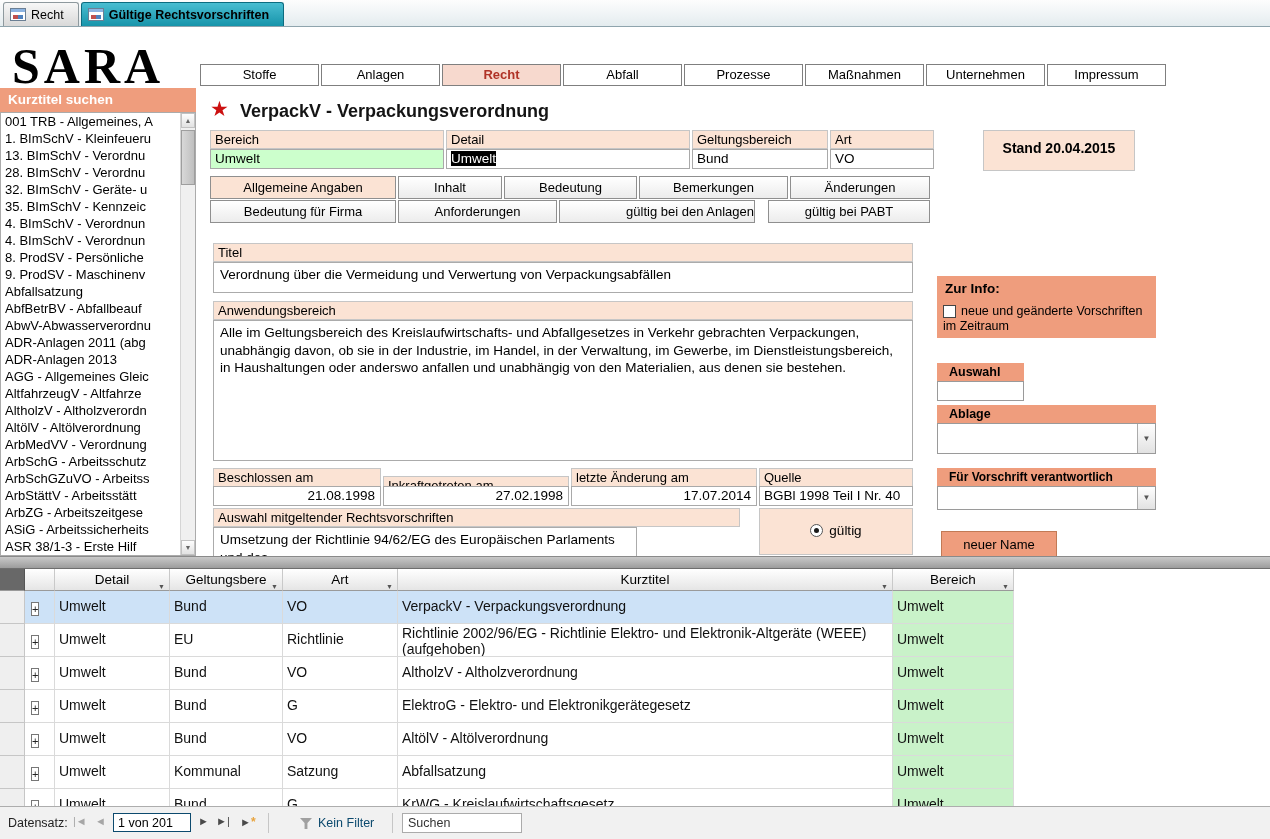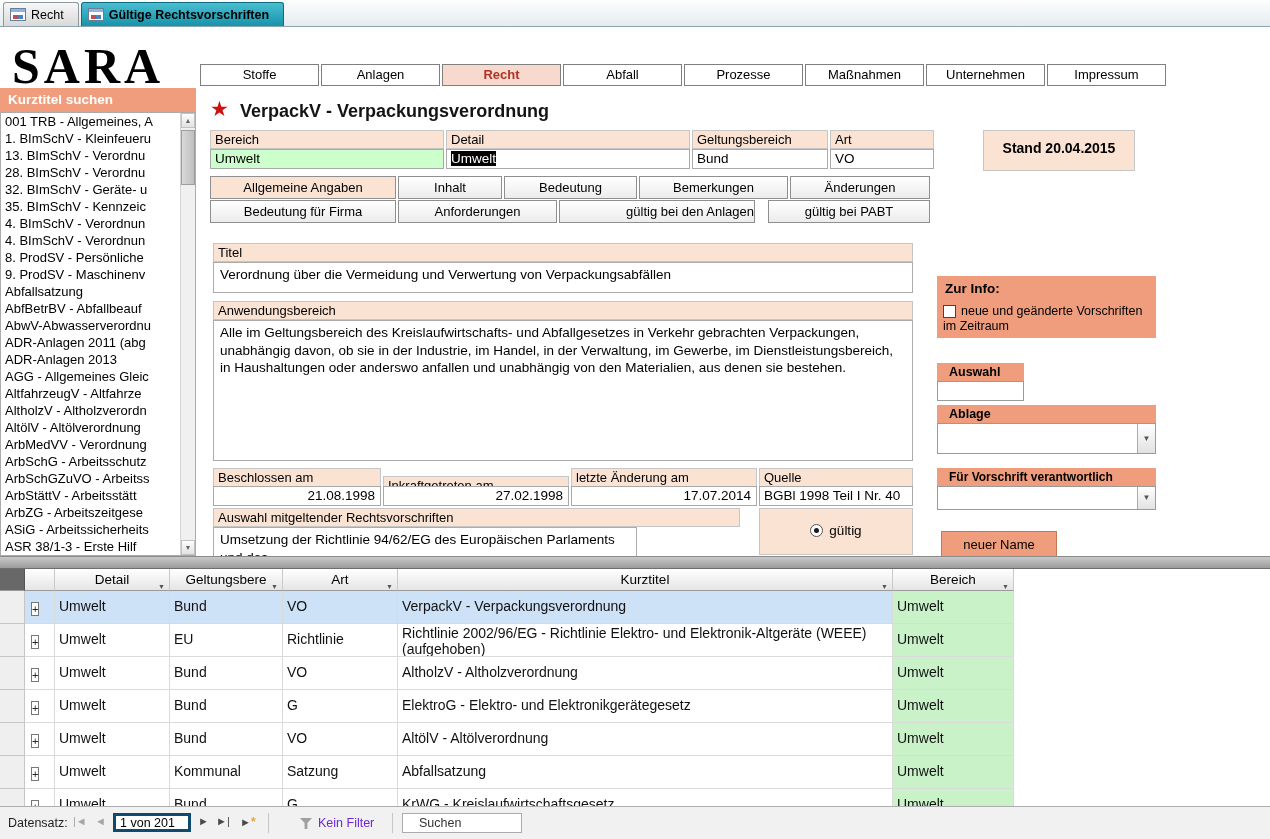--- a/index.html
+++ b/index.html
@@ -137,31 +137,31 @@
   .g-row.sel .g-cell.green { background:#C9F2C9; }
 
   
   #recnav { position:absolute; left:0; top:806px; width:1270px; height:33px; background:#F1F1F1;
     border-top:1px solid #ADADAD; font-size:12.5px; color:#222; }
   #recnav > * { position:absolute; }
   #rn-label { left:8px; top:9px; }
   .rn-btn { top:8px; font-size:11px; color:#4A4A4A; cursor:default; }
   .rn-btn.dis { color:#A6A6A6; }
   #rn-first { left:73px; } #rn-prev { left:95px; }
-  #rn-pos { left:113px; top:6px; width:78px; height:19px; border:3px solid #0c4a6e; background:#fff;
+  #rn-pos { left:113px; top:6px; width:78px; height:19px; border:1px solid #0c4a6e; background:#fff;
     font-size:12.5px; padding-left:4px; font-family:"Liberation Sans", sans-serif; }
   #rn-next { left:198px; } #rn-last { left:216px; } #rn-new { left:240px; }
   #rn-new .nstar { color:#E8A33D; font-weight:bold; font-size:12px; }
   .rn-sep { top:6px; width:1px; height:20px; background:#C6C6C6; }
   #rn-sep1 { left:268px; } #rn-sep2 { left:392px; }
   #rn-filtericon { left:300px; top:11px; width:12px; height:11px; background:#A0A0A0;
     clip-path:polygon(0 0,100% 0,62% 45%,62% 100%,38% 100%,38% 45%); }
-  #rn-filter { left:318px; top:9px; color:#6d28d9; }
+  #rn-filter { left:318px; top:9px; color:#0c4a6e; }
   #rn-search { left:402px; top:6px; width:120px; height:20px; border:1px solid #ABABAB; background:#fff;
-    font-size:12.5px; padding-left:16px; font-family:"Liberation Sans", sans-serif; }
+    font-size:12.5px; padding-left:5px; font-family:"Liberation Sans", sans-serif; }
   #rn-search::placeholder { color:#333; opacity:1; }
 </style>
 </head>
 <body>
 
 <div class="screen">
 
   <div class="tabstrip">
     <div class="doctab">
       <span class="form-icon">

